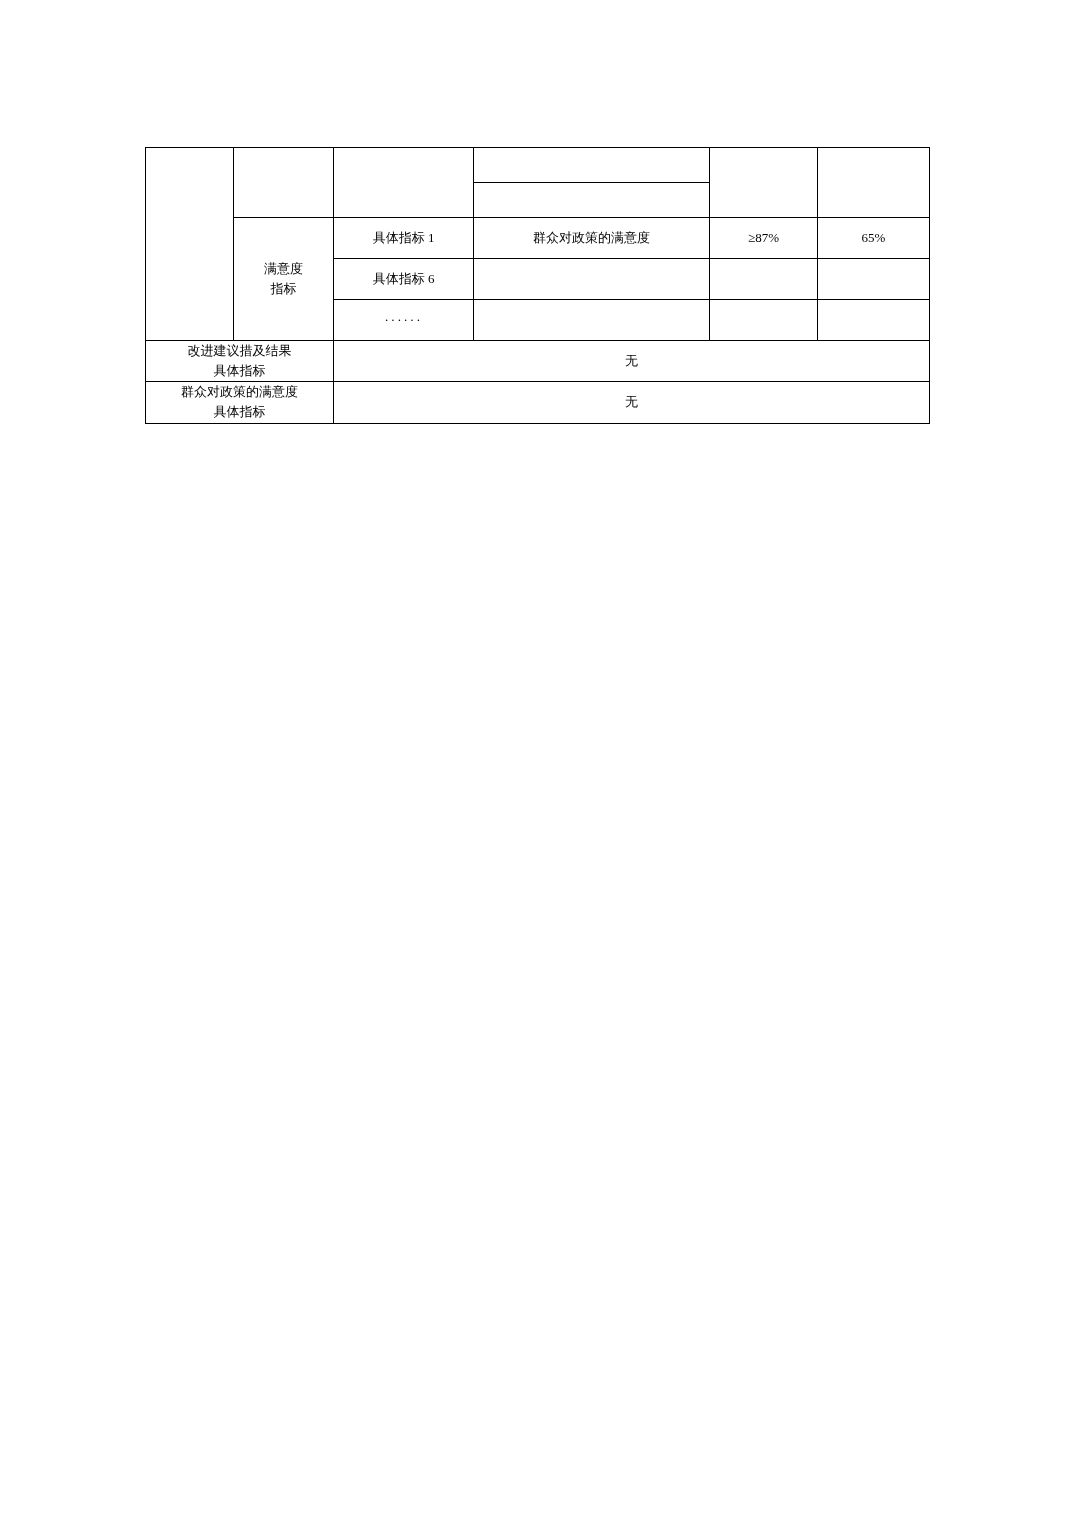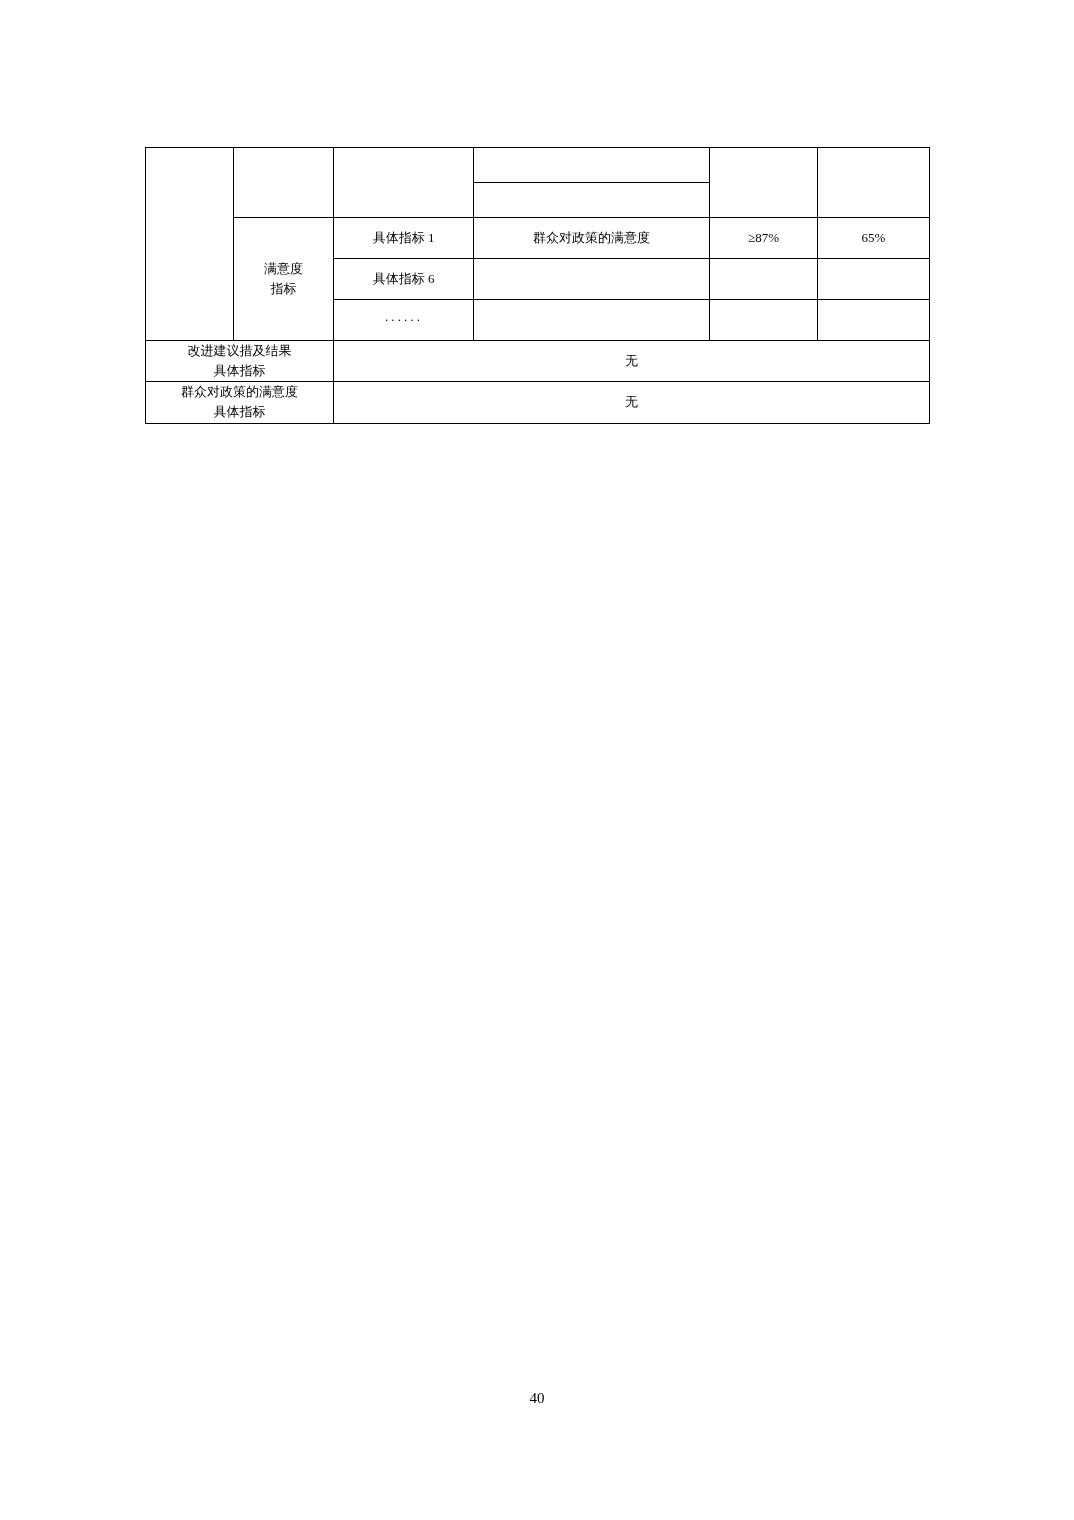--- a/index.html
+++ b/index.html
@@ -148,15 +148,14 @@
       <tr>
         <td colspan="2" class="note-label">
           <div>群众对政策的满意度</div>
           <div>具体指标</div>
         </td>
         <td colspan="4" class="note-value">无</td>
       </tr>
     </tbody>
   </table>
 
-  <div class="page-number">40</div>
 
 </div>
 
 </body></html>

